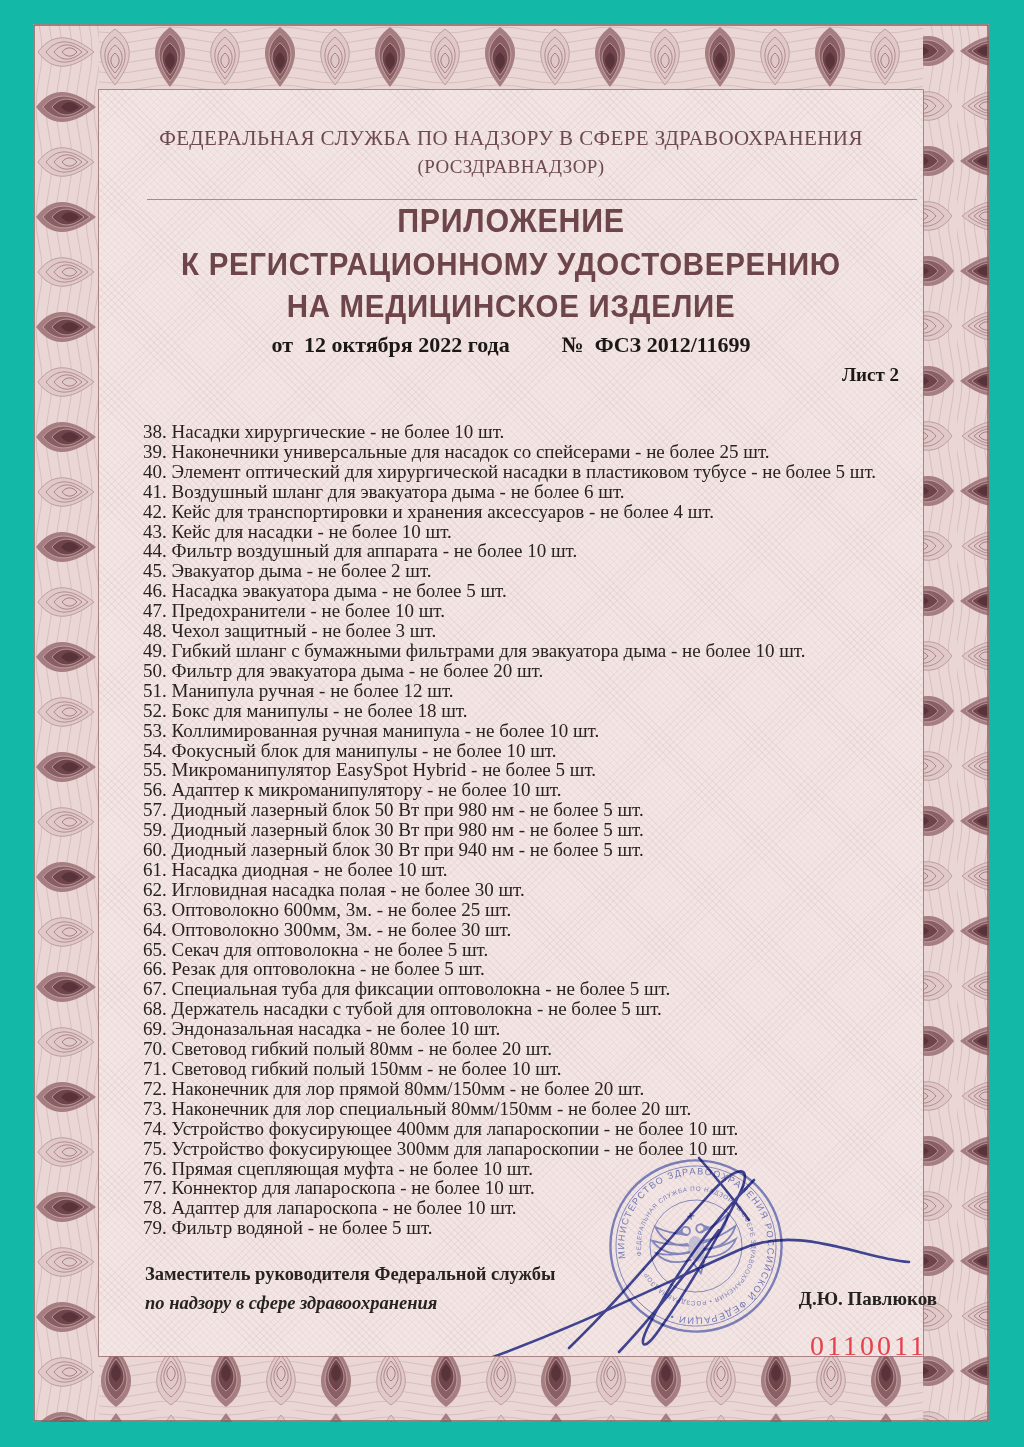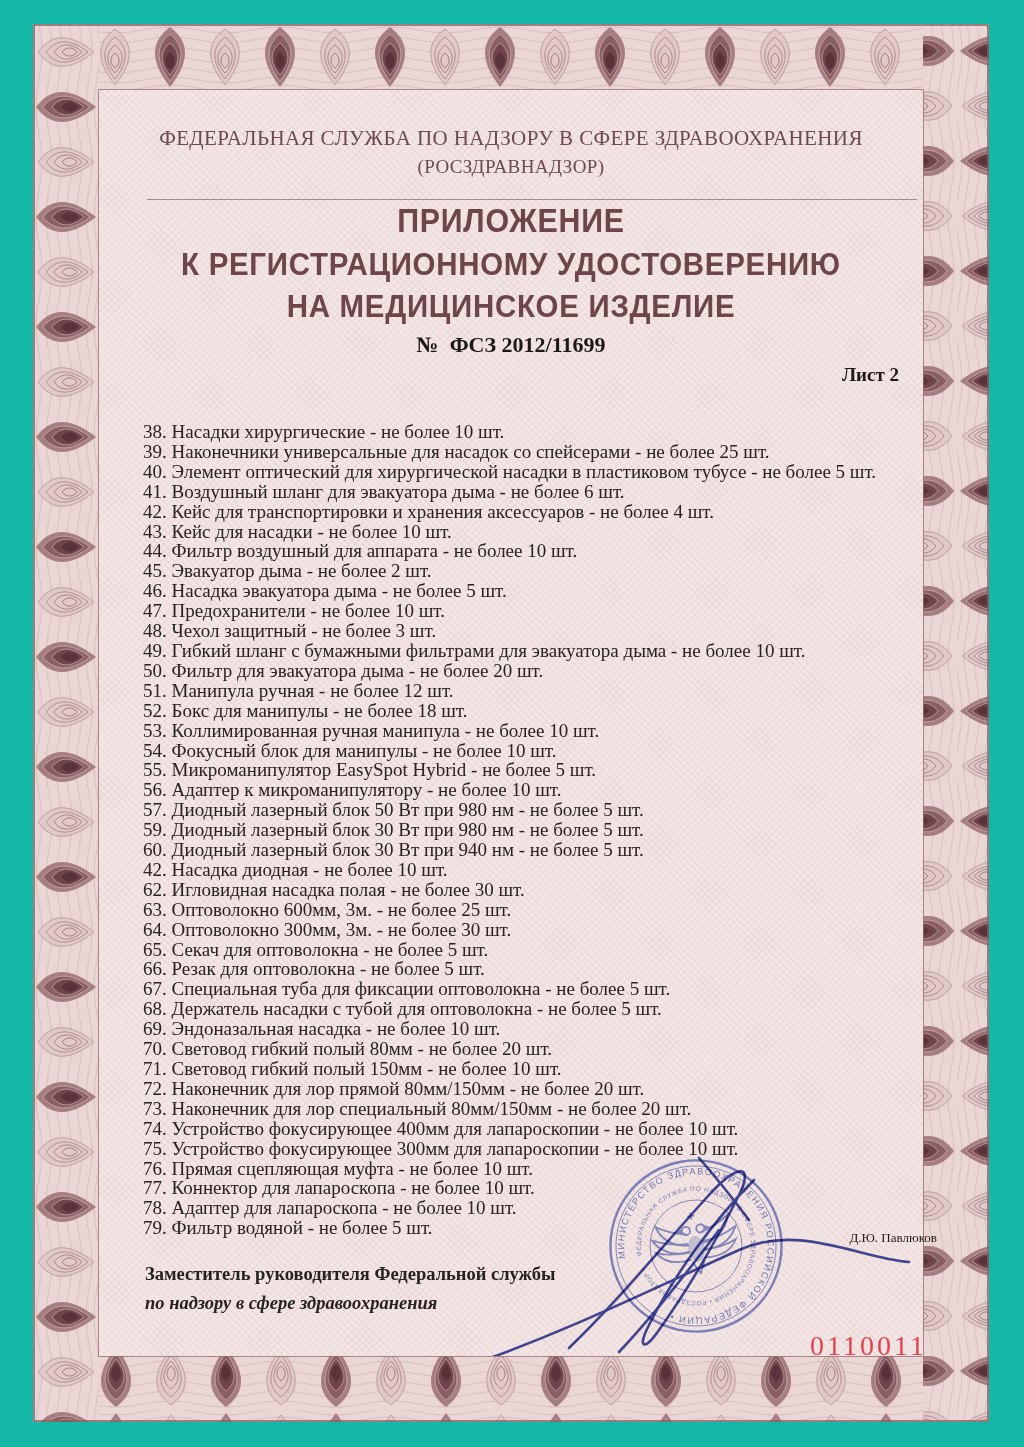--- a/index.html
+++ b/index.html
@@ -25,21 +25,21 @@
   .title3{top:198px;font-size:32px;}
   .date-row{position:absolute;top:242px;left:0;right:0;display:flex;justify-content:center;
             gap:52px;font-size:22px;font-weight:700;color:#1b1816;}
   .date-row span{white-space:pre;}
   .sheet{position:absolute;top:274px;right:24px;font-size:19px;font-weight:700;color:#1b1816;}
   .items{position:absolute;top:332px;left:44px;width:742px;
          font-size:19px;line-height:19.9px;color:#282320;}
   .item-line{white-space:normal;}
   .sig-role1{position:absolute;top:1174px;left:46px;font-size:18.5px;font-weight:700;color:#262220;}
   .sig-role2{position:absolute;top:1203px;left:46px;font-size:18.5px;font-weight:700;color:#262220;font-style:italic;}
-  .sig-name{position:absolute;top:1140px;right:-14px;font-size:13px;font-weight:400;color:#262220;}
+  .sig-name{position:absolute;top:1198px;right:-14px;font-size:19px;font-weight:700;color:#262220;}
   .serial{position:absolute;top:1240px;right:-4px;font-size:28px;letter-spacing:3px;color:#e5424d;}
   .stamp{position:absolute;left:505px;top:1064px;width:184px;height:184px;
          transform:rotate(-10deg);mix-blend-mode:multiply;opacity:0.9;}
   .sig-overlay{position:absolute;left:0;top:0;width:824px;height:1266px;
                mix-blend-mode:multiply;pointer-events:none;}
 </style>
 </head>
 <body>
 
 <div class="page">
@@ -98,20 +98,21 @@
       <div class="gov-line1">ФЕДЕРАЛЬНАЯ СЛУЖБА ПО НАДЗОРУ В СФЕРЕ ЗДРАВООХРАНЕНИЯ</div>
       <div class="gov-line2">(РОСЗДРАВНАДЗОР)</div>
 
       <div class="rule"></div>
 
       <div class="title1">ПРИЛОЖЕНИЕ</div>
       <div class="title2">К РЕГИСТРАЦИОННОМУ УДОСТОВЕРЕНИЮ</div>
       <div class="title3">НА МЕДИЦИНСКОЕ ИЗДЕЛИЕ</div>
 
       <div class="date-row">
+        <span>от  12 октября 2022 года</span>
         <span>№  ФСЗ 2012/11699</span>
       </div>
 
       <div class="sheet">Лист  2</div>
 
       <div class="items">
           <div class="item-line">38. Насадки хирургические - не более 10 шт.</div>
           <div class="item-line">39. Наконечники универсальные для насадок со спейсерами - не более 25 шт.</div>
           <div class="item-line">40. Элемент оптический для хирургической насадки в пластиковом тубусе - не более 5 шт.</div>
           <div class="item-line">41. Воздушный шланг для эвакуатора дыма - не более 6 шт.</div>
@@ -126,21 +127,21 @@
           <div class="item-line">50. Фильтр для эвакуатора дыма - не более 20 шт.</div>
           <div class="item-line">51. Манипула ручная - не более 12 шт.</div>
           <div class="item-line">52. Бокс для манипулы - не более 18 шт.</div>
           <div class="item-line">53. Коллимированная ручная манипула - не более 10 шт.</div>
           <div class="item-line">54. Фокусный блок для манипулы - не более 10 шт.</div>
           <div class="item-line">55. Микроманипулятор EasySpot Hybrid - не более 5 шт.</div>
           <div class="item-line">56. Адаптер к микроманипулятору - не более 10 шт.</div>
           <div class="item-line">57. Диодный лазерный блок 50 Вт при 980 нм - не более 5 шт.</div>
           <div class="item-line">59. Диодный лазерный блок 30 Вт при 980 нм - не более 5 шт.</div>
           <div class="item-line">60. Диодный лазерный блок 30 Вт при 940 нм - не более 5 шт.</div>
-          <div class="item-line">42. Насадка диодная - не более 10 шт.</div>
+          <div class="item-line">61. Насадка диодная - не более 10 шт.</div>
           <div class="item-line">62. Игловидная насадка полая - не более 30 шт.</div>
           <div class="item-line">63. Оптоволокно 600мм, 3м. - не более 25 шт.</div>
           <div class="item-line">64. Оптоволокно 300мм, 3м. - не более 30 шт.</div>
           <div class="item-line">65. Секач для оптоволокна - не более 5 шт.</div>
           <div class="item-line">66. Резак для оптоволокна - не более 5 шт.</div>
           <div class="item-line">67. Специальная туба для фиксации оптоволокна - не более 5 шт.</div>
           <div class="item-line">68. Держатель насадки с тубой для оптоволокна - не более 5 шт.</div>
           <div class="item-line">69. Эндоназальная насадка - не более 10 шт.</div>
           <div class="item-line">70. Световод гибкий полый 80мм - не более 20 шт.</div>
           <div class="item-line">71. Световод гибкий полый 150мм - не более 10 шт.</div>

